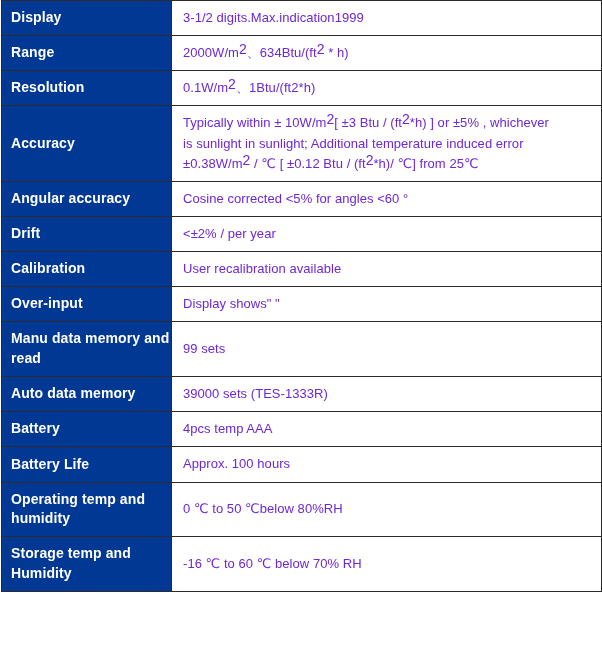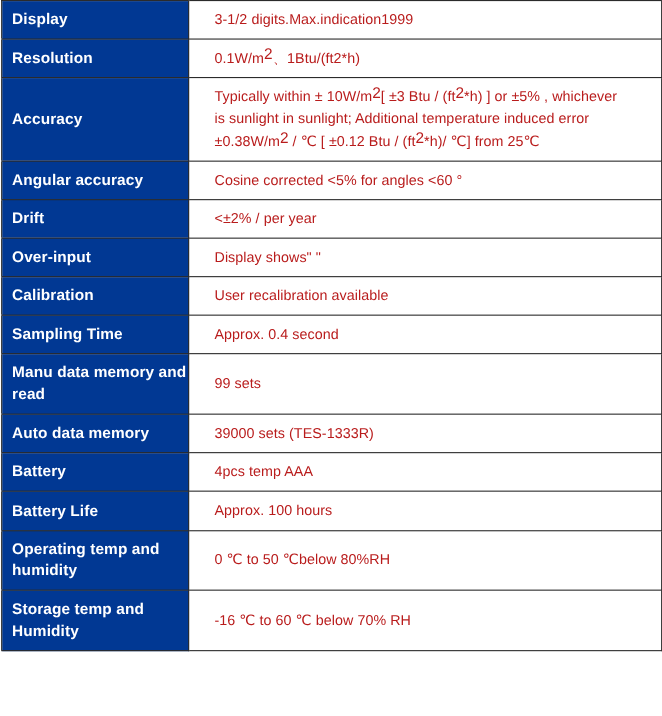--- a/index.html
+++ b/index.html
@@ -39,23 +39,23 @@
     color: #ffffff;
     font-size: 14px;
     font-weight: 600;
     padding: 7px 0 7px 9px;
     line-height: 1.42;
     letter-spacing: 0.1px;
   }
 
   td.value-cell {
     background: #ffffff;
-    color: #b91c1c;
+    color: #6d28d9;
     font-size: 13px;
-    padding: 7px 0 7px 23px;
+    padding: 7px 0 7px 11px;
     line-height: 1.55;
     letter-spacing: 0.05px;
   }
 
   
   .exp2 {
     font-size: 14px;
     vertical-align: 3px;
     line-height: 0;
     letter-spacing: 0;
@@ -72,20 +72,26 @@
     <col class="c-value">
   </colgroup>
   <tbody>
       <tr>
         <td class="label-cell"><span>Display</span></td>
         <td class="value-cell">
           <span class="val-line"><span>3-1/2 digits.Max.indication1999</span></span>
         </td>
       </tr>
       <tr>
+        <td class="label-cell"><span>Range</span></td>
+        <td class="value-cell">
+          <span class="val-line"><span>2000W/m</span><span class="exp2">2</span><span>、634Btu/(ft</span><span class="exp2">2</span><span> * h)</span></span>
+        </td>
+      </tr>
+      <tr>
         <td class="label-cell"><span>Resolution</span></td>
         <td class="value-cell">
           <span class="val-line"><span>0.1W/m</span><span class="exp2">2</span><span>、1Btu/(ft2*h)</span></span>
         </td>
       </tr>
       <tr>
         <td class="label-cell"><span>Accuracy</span></td>
         <td class="value-cell">
           <span class="val-line"><span>Typically within ± 10W/m</span><span class="exp2">2</span><span>[ ±3 Btu / (ft</span><span class="exp2">2</span><span>*h) ] or ±5% , whichever</span></span>
           <span class="val-line"><span>is sunlight in sunlight; Additional temperature induced error</span></span>
@@ -98,35 +104,29 @@
           <span class="val-line"><span>Cosine corrected &lt;5% for angles &lt;60 °</span></span>
         </td>
       </tr>
       <tr>
         <td class="label-cell"><span>Drift</span></td>
         <td class="value-cell">
           <span class="val-line"><span>&lt;±2% / per year</span></span>
         </td>
       </tr>
       <tr>
-        <td class="label-cell"><span>Over-input</span></td>
-        <td class="value-cell">
-          <span class="val-line"><span>Display shows" "</span></span>
-        </td>
-      </tr>
-      <tr>
         <td class="label-cell"><span>Calibration</span></td>
         <td class="value-cell">
           <span class="val-line"><span>User recalibration available</span></span>
         </td>
       </tr>
       <tr>
-        <td class="label-cell"><span>Sampling Time</span></td>
+        <td class="label-cell"><span>Over-input</span></td>
         <td class="value-cell">
-          <span class="val-line"><span>Approx. 0.4 second</span></span>
+          <span class="val-line"><span>Display shows" "</span></span>
         </td>
       </tr>
       <tr>
         <td class="label-cell"><span>Manu data memory and read</span></td>
         <td class="value-cell">
           <span class="val-line"><span>99 sets</span></span>
         </td>
       </tr>
       <tr>
         <td class="label-cell"><span>Auto data memory</span></td>

